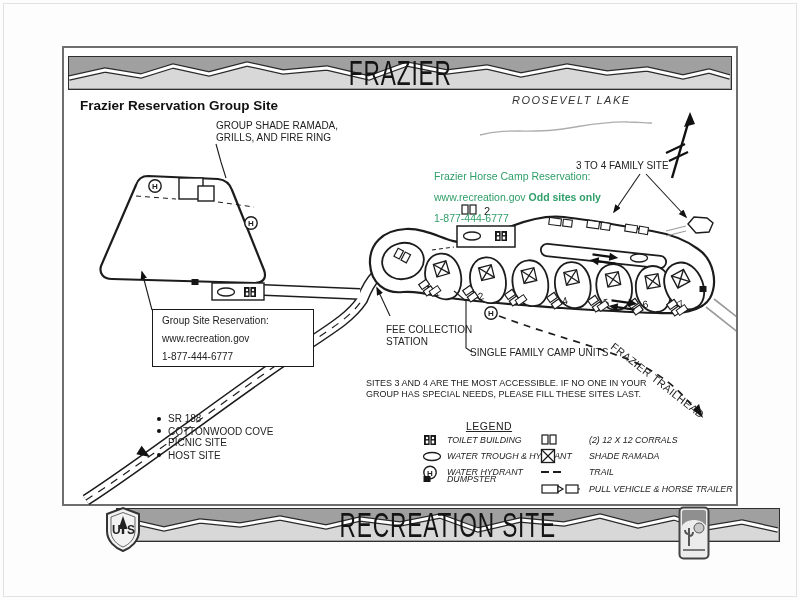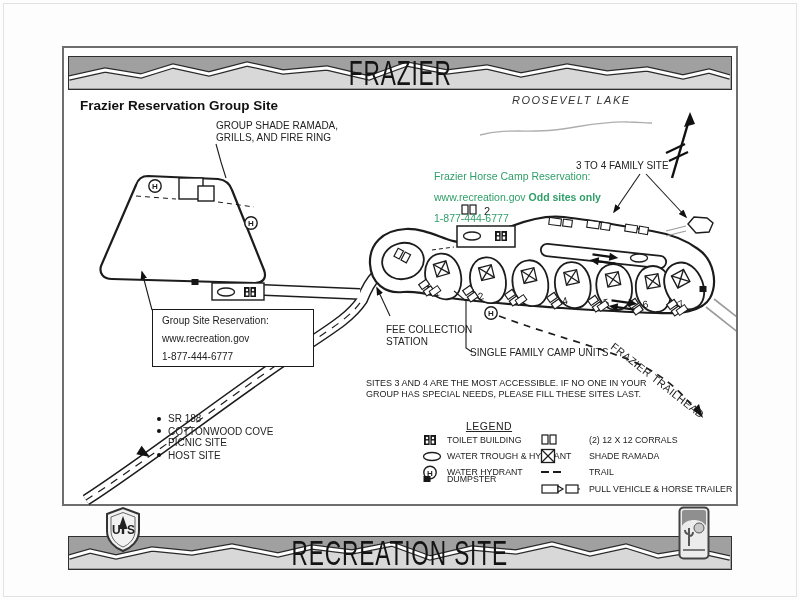--- a/index.html
+++ b/index.html
@@ -9,21 +9,21 @@
          border:2px solid #6e6e6e;box-sizing:border-box;}
   
   .banner{position:absolute;left:4px;width:664px;height:34px;border:1.5px solid #2f2f2f;
           background:#a0a0a0;box-sizing:border-box;overflow:visible;}
   .banner svg{position:absolute;left:0;top:0;}
   .banner-title{position:absolute;left:0;top:0;width:100%;height:100%;display:flex;
                 align-items:center;justify-content:center;pointer-events:none;}
   .banner-title span{display:inline-block;transform:scale(0.84,1.3);font-size:27px;
                      letter-spacing:1px;color:#141414;font-weight:500;white-space:nowrap;}
   .banner.top{top:8px;}
-  .banner.bottom{top:488px;}
+  .banner.bottom{top:460px;margin-left:48px;}
   
   .lbl{position:absolute;color:#222;font-size:10px;line-height:11.5px;white-space:pre-line;}
   .map-heading{position:absolute;left:16px;top:50px;font-size:13.5px;font-weight:bold;color:#111;}
   .lake{position:absolute;left:448px;top:46px;font-style:italic;font-size:11px;letter-spacing:1.5px;color:#333;}
   .green-block{position:absolute;left:370px;top:98px;font-size:10.5px;line-height:21px;margin-top:20px;}
   .green{color:#2f9e68;}
   .green-bold{color:#2f9e68;font-weight:bold;}
   .res-box{position:absolute;left:88px;top:261px;width:162px;height:58px;border:1.8px solid #1a1a1a;
            padding:5px 0 0 9px;box-sizing:border-box;background:#fff;}
   .res-box div{font-size:10px;color:#222;margin-bottom:7px;}
@@ -31,21 +31,21 @@
   .bullet-row{display:flex;font-size:9.3px;line-height:11.5px;color:#222;margin-bottom:1px;}
   .dot{width:4px;height:4px;border-radius:50%;background:#111;margin:3.5px 7px 0 0;flex:0 0 auto;}
   .note{position:absolute;left:302px;top:330px;font-size:9px;line-height:11px;color:#222;white-space:pre-line;}
   
   .legend-title{position:absolute;left:385px;top:372px;width:80px;text-align:center;font-size:10.5px;
                 color:#222;text-decoration:underline;letter-spacing:0.5px;}
   .lg-row{position:absolute;display:flex;align-items:center;height:14px;}
   .lg-ic{display:flex;align-items:center;justify-content:flex-start;}
   .lg-ic.c1{width:25px;}
   .lg-ic.c2{width:49px;}
-  .lg-label{font-size:8.8px;color:#222;white-space:nowrap;}
+  .lg-label{font-size:8.8px;color:#222;white-space:nowrap;font-style:italic;}
   
   .shield{position:absolute;left:40px;top:458px;}
   .badge{position:absolute;left:614px;top:458px;}
   svg text{font-family:"Liberation Sans",sans-serif;}
 </style>
 </head>
 <body>
 
 <div class="outer-edge"></div>
 

